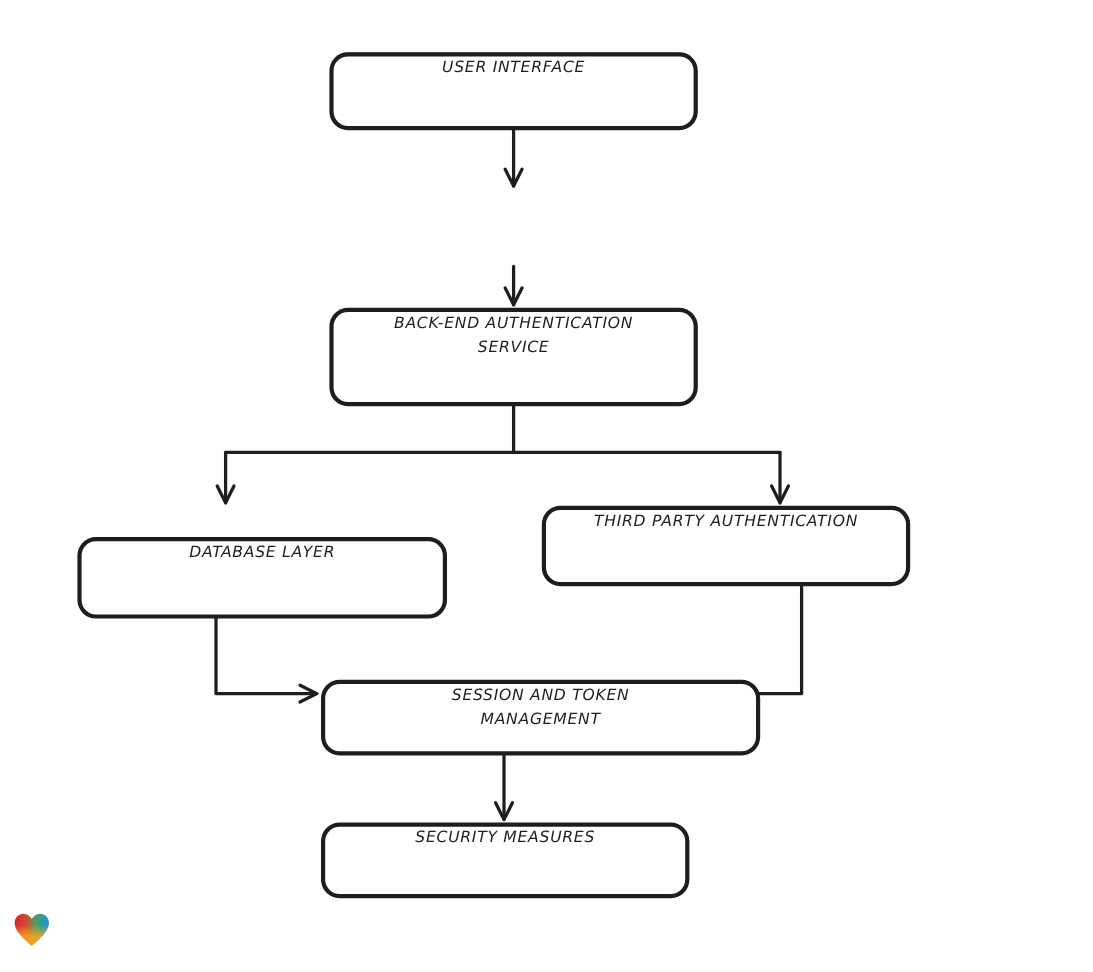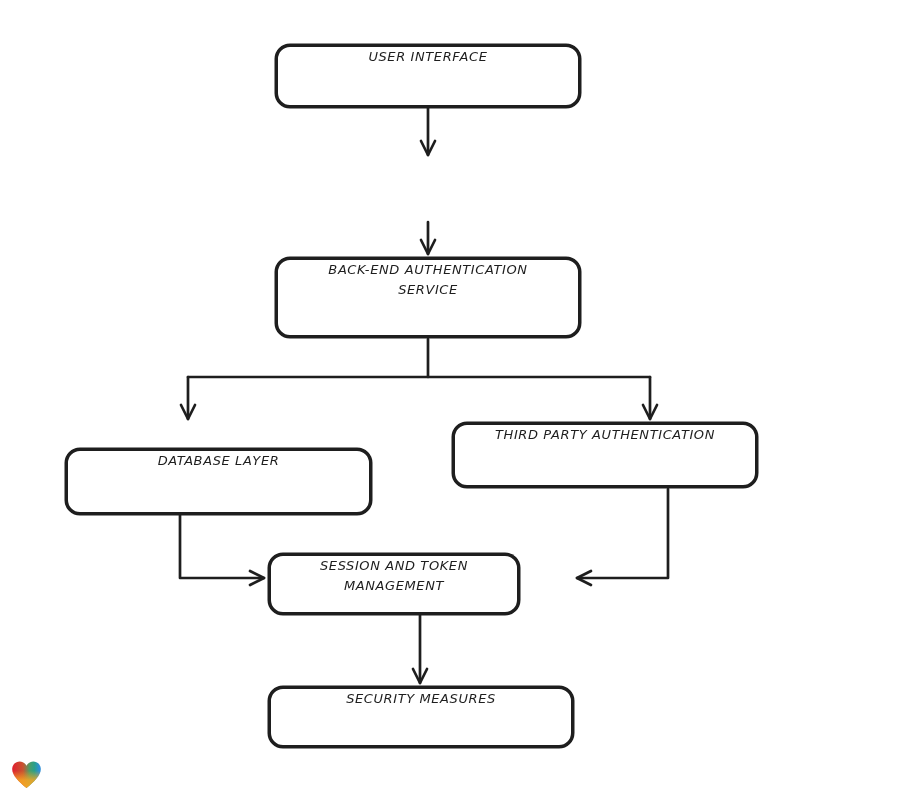--- a/index.html
+++ b/index.html
@@ -38,21 +38,21 @@
   }
   .node span { display: inline-block; }
   .node.wrap span { max-width: 230px; }
 
   
   #n-user-interface     { left: 275px; top: 44px;  width: 306px; height: 64px; }
   #n-front-end-api      { left: 275px; top: 158px; width: 306px; height: 63px; }
   #n-back-end-auth      { left: 275px; top: 257px; width: 306px; height: 81px; }
   #n-database-layer     { left: 65px;  top: 422px; width: 307px; height: 67px; margin-top: 26px; }
   #n-third-party-auth   { left: 452px; top: 422px; width: 306px; height: 66px; }
-  #n-session-token      { left: 268px; top: 553px; width: 252px; height: 62px; }
+  #n-session-token      { left: 268px; top: 567px; width: 365px; height: 62px; }
   #n-security-measures  { left: 268px; top: 686px; width: 306px; height: 62px; font-style: italic; }
 
   .watermark {
     position: absolute;
     left: 11px;
     top: 760px;
     width: 31px;
     height: 30px;
     cursor: pointer;
   }

